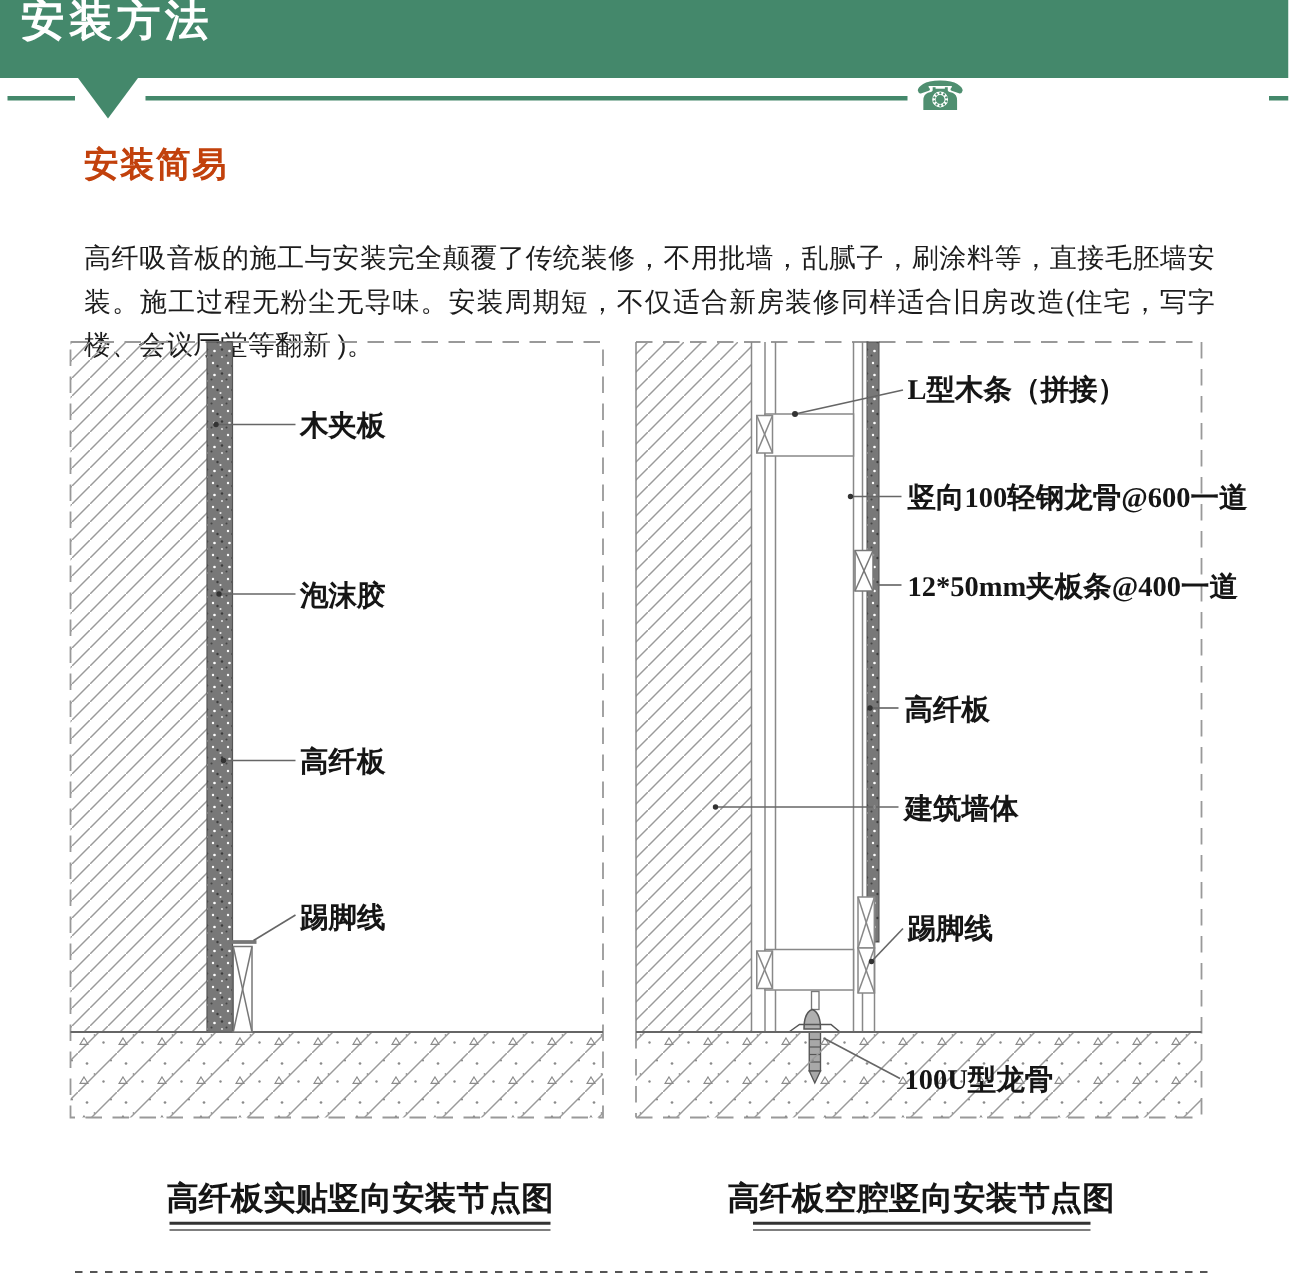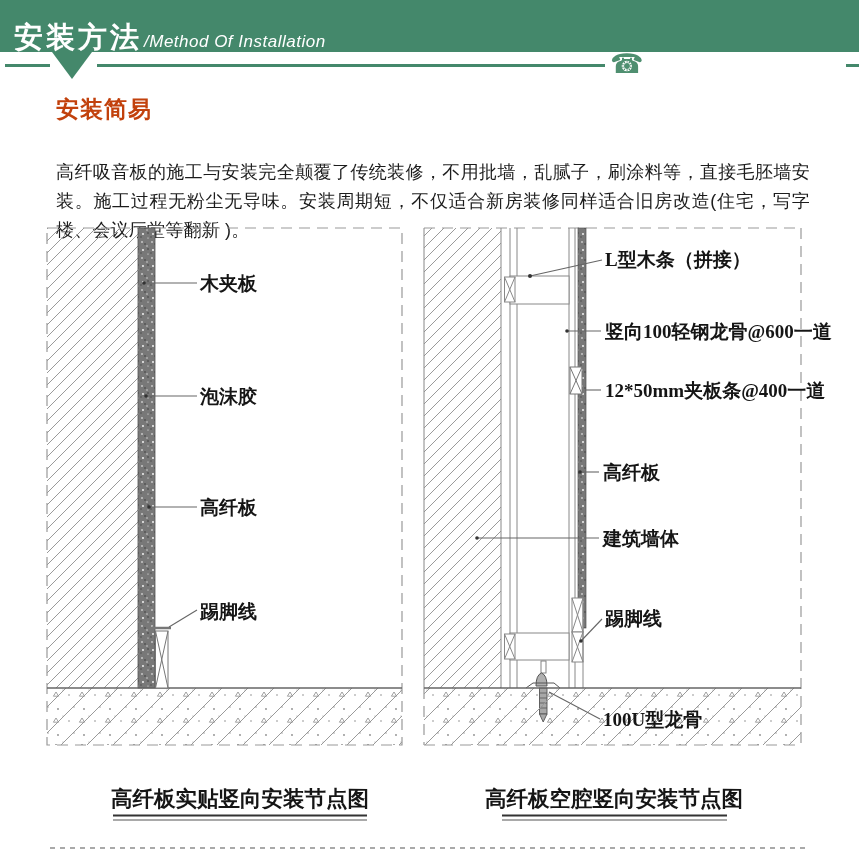--- a/index.html
+++ b/index.html
@@ -4,21 +4,21 @@
 <style>
   html,body{margin:0;padding:0;}
   body{
     width:859px;height:857px;position:relative;background:#ffffff;
     font-family:"Liberation Sans","DejaVu Sans",sans-serif;
     overflow:hidden;
   }
   
   .banner{
     position:absolute;left:0;top:0;width:859px;height:52px;
-    background:#44886B;display:flex;align-items:flex-end;color:#fff;
+    background:#44886B;display:flex;align-items:flex-start;color:#fff;
   }
   .banner-cn{font-size:29px;font-weight:600;letter-spacing:3px;margin-left:14px;line-height:1;}
   .banner-en{font-size:17px;font-style:italic;font-weight:300;margin-left:2px;margin-top:9px;letter-spacing:.5px;}
   .hline{position:absolute;height:3px;background:#44886B;top:64px;}
   .hline.l1{left:5px;width:45px;}
   .hline.l2{left:97px;width:508px;}
   .hline.l3{left:846px;width:13px;}
   .tri{
     position:absolute;left:52px;top:52px;width:0;height:0;
     border-left:20px solid transparent;border-right:20px solid transparent;
@@ -42,21 +42,20 @@
     font-family:"Liberation Serif","DejaVu Serif",serif;
     font-weight:600;font-size:19px;fill:#151515;
   }
   .diagram-svg text.caption{font-size:21.5px;font-weight:bold;text-anchor:middle;}
 </style>
 </head>
 <body>
 
 <div class="banner">
   <span class="banner-cn">安装方法</span>
-  <span class="banner-en">/Method Of Installation</span>
 </div>
 <div class="hline l1"></div>
 <div class="tri"></div>
 <div class="hline l2"></div>
 <a class="phone">
   <span class="ph-icon">☎</span>
 </a>
 <div class="hline l3"></div>
 
 <div class="heading">安装简易</div>

